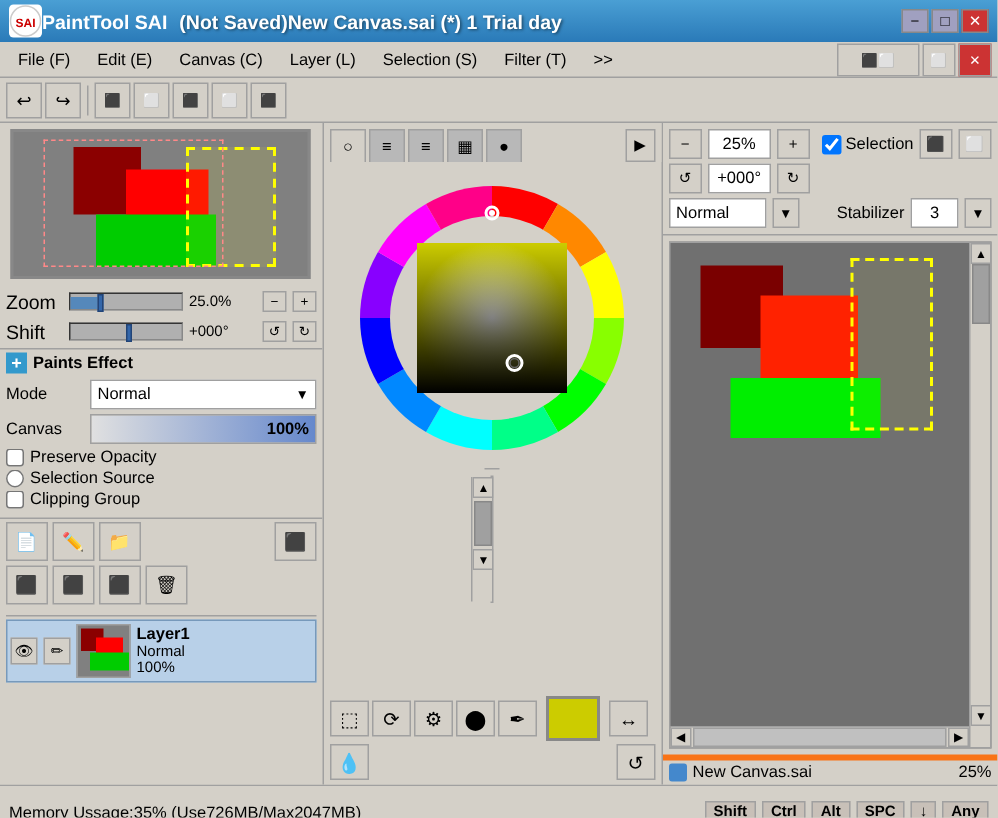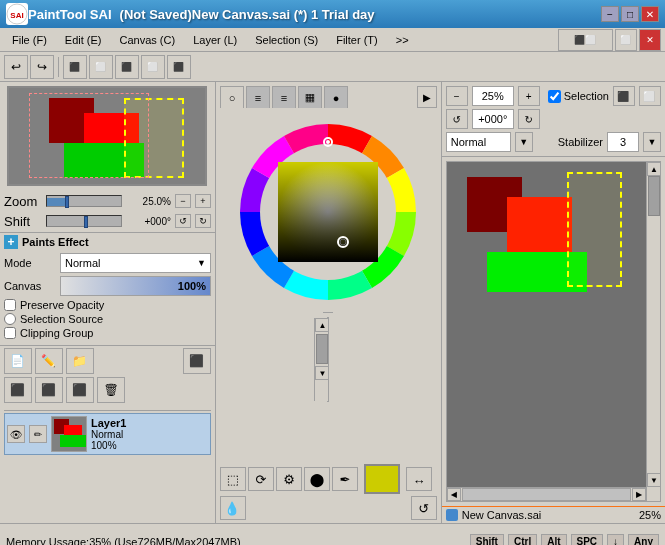--- a/index.html
+++ b/index.html
@@ -197,21 +197,21 @@
     .zoom-slider {
       flex: 1;
       height: 12px;
       background: #b0b0b0;
       border: 1px inset #888;
       position: relative;
     }
     .zoom-value {
       width: 45px;
       font-size: 10px;
-      text-align: right;
+      text-align: left;
     }
     .small-btn {
       width: 16px;
       height: 14px;
       background: #d4d0c8;
       border: 1px solid #a0a0a0;
       font-size: 9px;
       display: flex;
       align-items: center;
       justify-content: center;
@@ -999,21 +999,21 @@
       </div>
       <div id="right-scrollbar-h">
         <div style="display:flex;width:100%;height:100%;align-items:center;">
           <div class="scroll-arrow" style="height:100%;width:14px;">◀</div>
           <div style="flex:1;height:100%;background:#c0c0c0;border:1px solid #a0a0a0;margin:1px;"></div>
           <div class="scroll-arrow" style="height:100%;width:14px;">▶</div>
         </div>
       </div>
     </div>
 
-    <div style="padding:2px 4px;display:flex;gap:4px;border-top:1px solid #f97316;">
+    <div style="padding:2px 4px;display:flex;gap:4px;border-top:4px solid #f97316;">
       <div id="status-canvas-icon"></div>
       <span style="font-size:11px;">New Canvas.sai</span>
       <span style="font-size:11px;margin-left:auto;">25%</span>
     </div>
   </div>
 </div>
 
 <div id="status-bar">
   <span id="status-memory">Memory Ussage:35% (Use726MB/Max2047MB)</span>
   <div class="status-key-btn">Shift</div>

